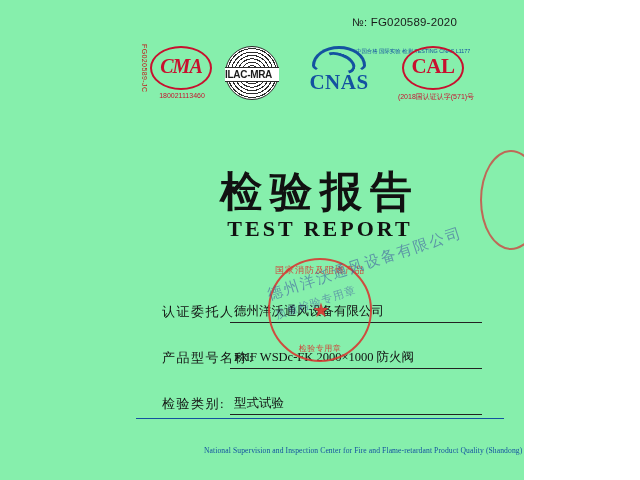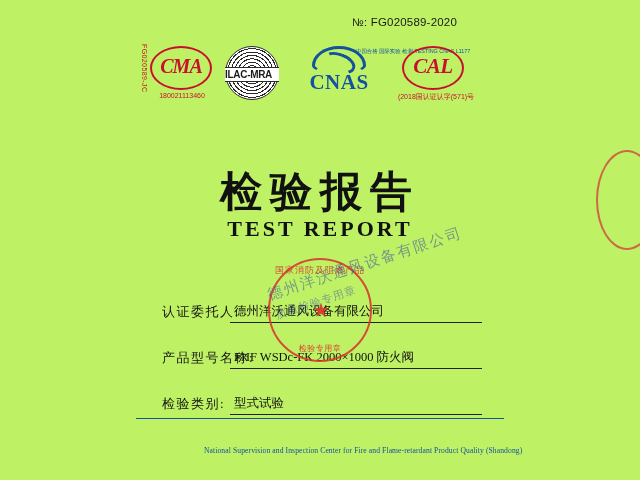--- a/index.html
+++ b/index.html
@@ -9,23 +9,23 @@
   body {
     width: 640px;
     height: 480px;
     background: #ffffff;
     font-family: "Liberation Sans", sans-serif;
     overflow: hidden;
     position: relative;
   }
   .page {
     position: relative;
-    width: 640px;
+    width: 524px;
     height: 480px;
-    background: #bef264;
+    background: #86efac;
     overflow: hidden;
   }
 
   
   .report-no {
     position: absolute;
     top: 16px;
     left: 352px;
     font-size: 11.5px;
     color: #1a1a1a;
@@ -184,21 +184,20 @@
     border-radius: 50%;
     box-sizing: border-box;
   }
   .cal-text {
     position: absolute;
     left: 0; top: 8px;
     width: 62px;
     text-align: center;
     font-family: "Liberation Serif", serif;
     font-weight: bold;
-    font-style: italic;
     font-size: 21px;
     color: #c8102e;
     letter-spacing: -0.5px;
   }
   .cal-code {
     position: absolute;
     left: -12px;
     top: 46px;
     width: 92px;
     text-align: center;

